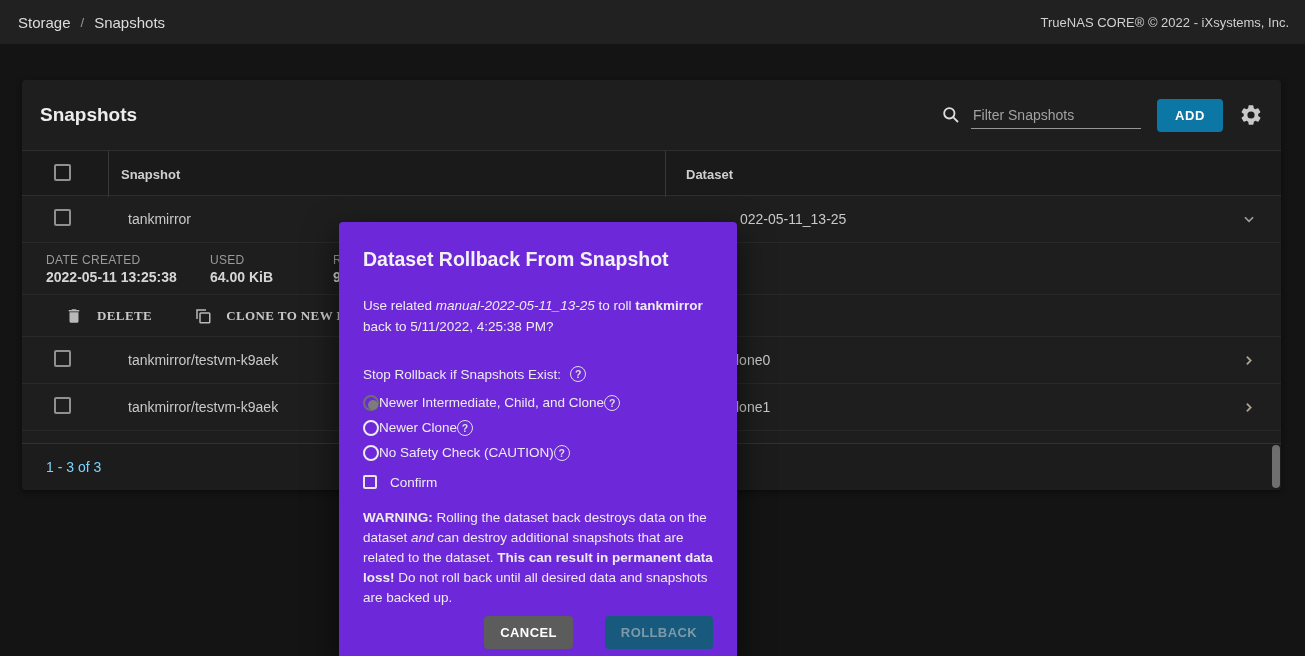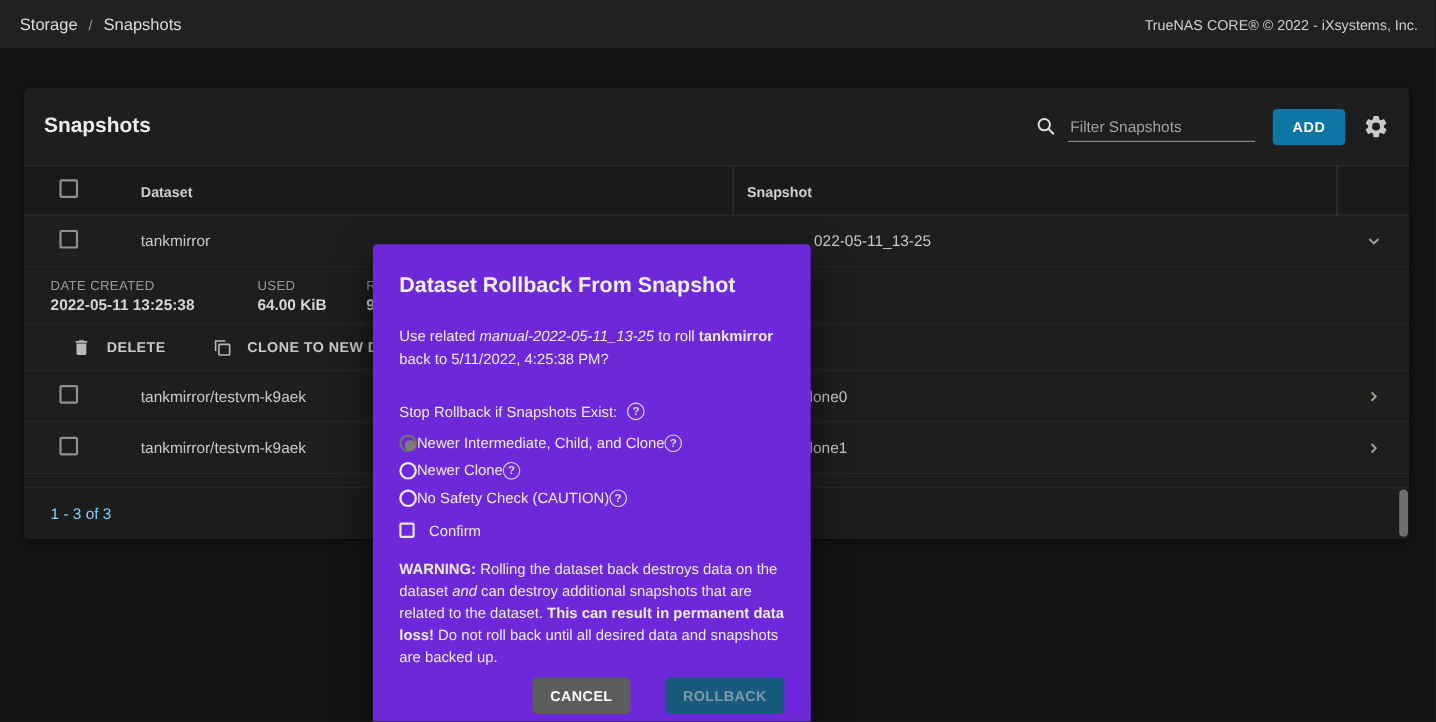--- a/index.html
+++ b/index.html
@@ -65,29 +65,29 @@
   .cell-dataset { padding-left:20px; }
   .cell-snapshot-1 { padding-left:74px; }
   .cell-snapshot-n { padding-left:70px; }
   .expander { display:flex; justify-content:center; cursor:pointer; }
 
   
   .detail-fields { height:52px; position:relative; border-bottom:1px solid #292929; }
   .dfield { position:absolute; top:9px; }
   .dfield .lab { font-size:12px; color:#9b9b9b; letter-spacing:.3px; line-height:16px; }
   .dfield .val { font-size:14px; font-weight:700; color:#d6d6d6; line-height:18px; }
-  .df-1 { left:24px; } .df-2 { left:212px; } .df-3 { left:311px; }
+  .df-1 { left:24px; } .df-2 { left:188px; } .df-3 { left:311px; }
   .detail-actions {
     height:42px; display:flex; align-items:center; gap:42px;
     padding-left:43px; border-bottom:1px solid #292929;
   }
   .action-btn {
     display:flex; align-items:center; gap:14px; background:none; border:none;
     color:#c9c9c9; font-size:13px; font-weight:700; letter-spacing:.4px;
-    cursor:pointer; font-family:Liberation Sans, sans-serif; white-space:nowrap;
+    cursor:pointer; font-family:Liberation Serif, serif; white-space:nowrap;
   }
 
   
   .tfoot {
     position:absolute; left:0; bottom:0; width:100%; height:47px;
     background:#1c1c1c; border-top:1px solid #323232;
     display:flex; align-items:center; padding-left:24px;
     font-size:14px; color:#7dd3fc;
     border-radius:0 0 4px 4px;
   }
@@ -163,22 +163,22 @@
       <button class="icon-btn">
         <svg width="24" height="24" viewBox="0 0 24 24" fill="#c9c9c9">
           <path d="M19.14 12.94c.04-.3.06-.61.06-.94s-.02-.64-.07-.94l2.03-1.58a.5.5 0 0 0 .12-.64l-1.92-3.32a.5.5 0 0 0-.61-.22l-2.39.96a7.3 7.3 0 0 0-1.62-.94l-.36-2.54a.5.5 0 0 0-.5-.42h-3.84a.5.5 0 0 0-.5.42l-.36 2.54c-.59.24-1.13.56-1.62.94l-2.39-.96a.5.5 0 0 0-.61.22L2.64 8.84a.5.5 0 0 0 .12.64l2.03 1.58c-.05.3-.07.63-.07.94s.02.64.07.94l-2.03 1.58a.5.5 0 0 0-.12.64l1.92 3.32c.14.24.42.34.68.24l2.39-.96c.5.38 1.03.7 1.62.94l.36 2.54c.04.24.25.42.5.42h3.84c.25 0 .46-.18.5-.42l.36-2.54a7.3 7.3 0 0 0 1.62-.94l2.39.96c.26.1.54 0 .68-.24l1.92-3.32a.5.5 0 0 0-.12-.64l-2.03-1.58zM12 15.6a3.6 3.6 0 1 1 0-7.2 3.6 3.6 0 0 1 0 7.2z"></path>
         </svg>
       </button>
     </div>
   </div>
 
   <div class="tgrid thead">
     <div class="check-cell"><span class="checkbox"></span></div>
+    <div class="th th-snapshot-cell">Snapshot</div>
     <div class="th th-dataset">Dataset</div>
-    <div class="th th-snapshot-cell">Snapshot</div>
     <div></div>
   </div>
 
   <div class="tgrid trow">
     <div class="check-cell"><span class="checkbox"></span></div>
     <div class="cell-dataset">tankmirror</div>
     <div class="cell-snapshot-1">022-05-11_13-25</div>
     <div class="expander">
       <svg width="14" height="14" viewBox="0 0 24 24" fill="none" stroke="#9e9e9e" stroke-width="3">
           <polyline points="5,9 12,16 19,9"></polyline>

